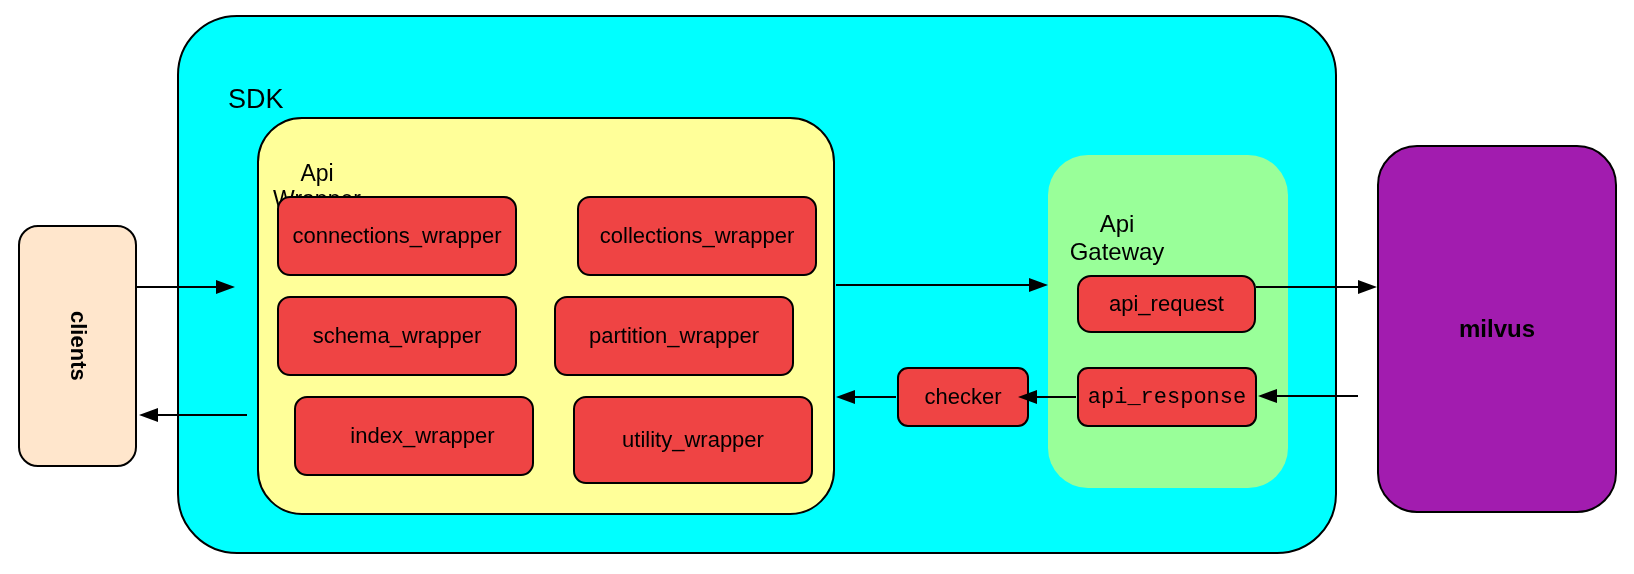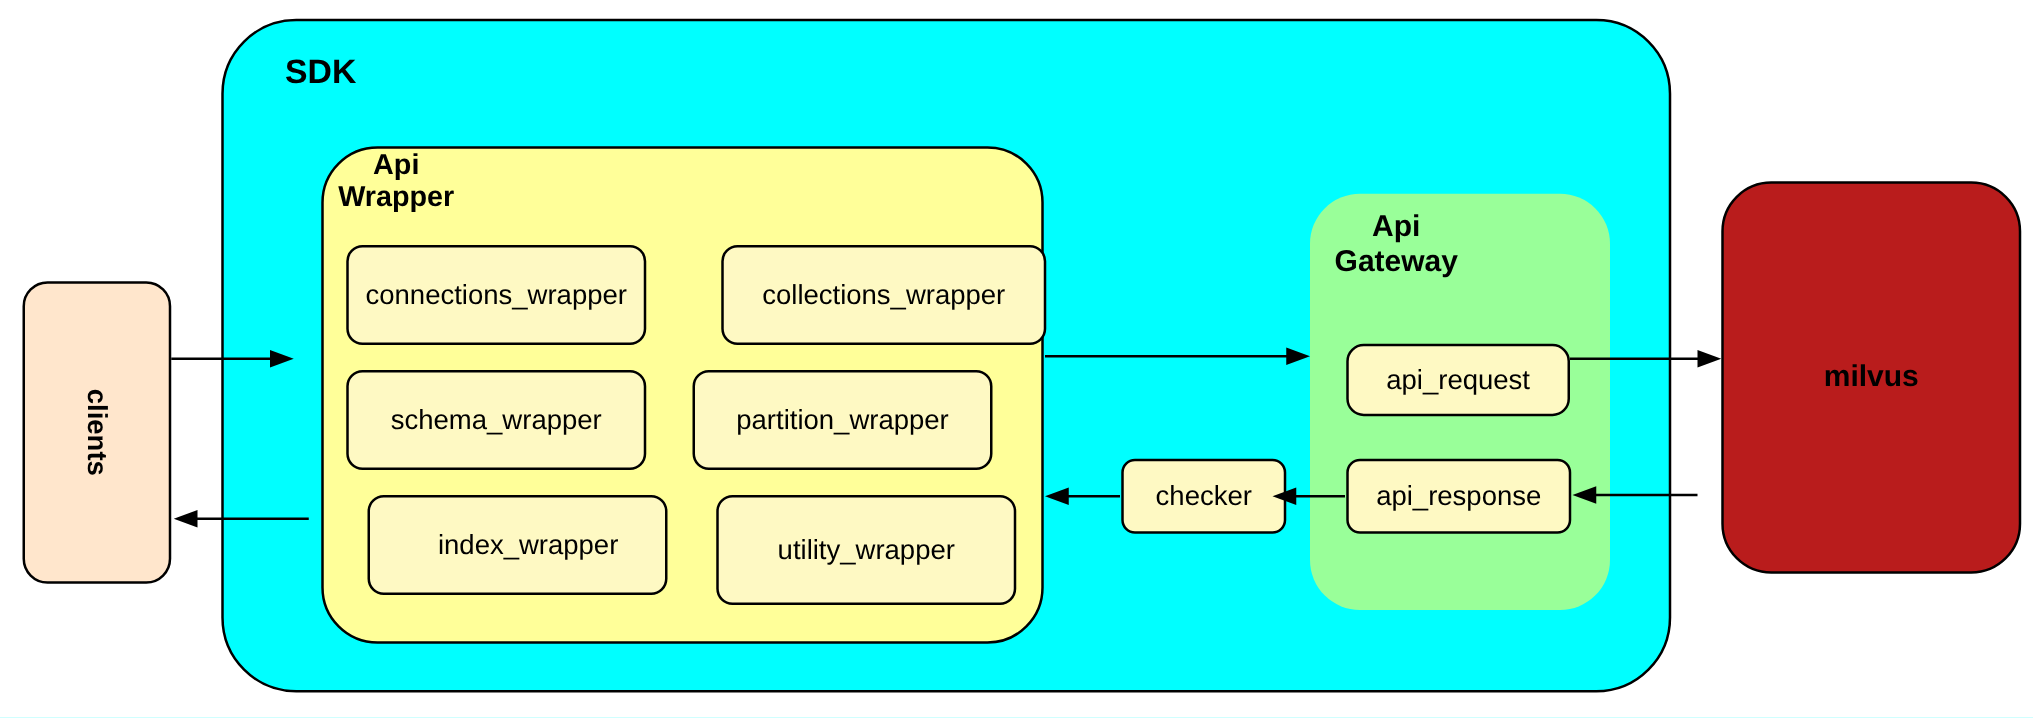--- a/index.html
+++ b/index.html
@@ -20,29 +20,30 @@
     left: 0;
     top: 0;
     width: 0;
     height: 0;
     overflow: visible;
   }
   .node {
     position: absolute;
     box-sizing: border-box;
     border: 2px solid #000000;
-    background: #fef9c3;
+    background: #ef4444;
   }
   .label {
     position: absolute;
     color: #000000;
-    font-weight: bold;
+    font-weight: normal;
     white-space: pre-line;
     text-align: center;
     line-height: 1.15;
+    margin-top: 42px;
   }
   .small-box {
     border-radius: 13px;
     display: flex;
     align-items: center;
     justify-content: center;
     font-size: 22px;
     color: #000000;
     text-align: center;
   }
@@ -90,44 +91,44 @@
   <div class="group">
     <div class="node sdk-box" style="left: 177px; top: 15px; width: 1160px; height: 539px; background-color: rgb(0, 255, 255);"></div>
     <div class="label" style="left:228px; top:42px; font-size:27px;">SDK</div>
 
     <div class="group">
       <div class="node wrapper-box" style="left: 257px; top: 117px; width: 578px; height: 398px; background-color: rgb(255, 255, 153);"></div>
       <div class="label" style="left:257px; top:118px; width:120px; font-size:23px;">Api
 Wrapper</div>
 
       <div class="node small-box" style="left:277px; top:196px; width:240px; height:80px;">connections_wrapper</div>
-      <div class="node small-box" style="left:577px; top:196px; width:260px; height:80px;">collections_wrapper</div>
+      <div class="node small-box" style="left:577px; top:196px; width:240px; height:80px;">collections_wrapper</div>
       <div class="node small-box" style="left:277px; top:296px; width:240px; height:80px;">schema_wrapper</div>
       <div class="node small-box" style="left:554px; top:296px; width:240px; height:80px;">partition_wrapper</div>
       <div class="node small-box" style="left:294px; top:396px; width:240px; height:80px;padding-left:17px;">index_wrapper</div>
       <div class="node small-box" style="left:573px; top:396px; width:240px; height:88px;">utility_wrapper</div>
     </div>
 
     <div class="node small-box" style="left:897px; top:367px; width:132px; height:60px; border-radius:11px;">checker</div>
 
     <div class="group">
       <div class="node gateway-box" style="left: 1048px; top: 155px; width: 240px; height: 333px; background-color: rgb(153, 255, 153);"></div>
       <div class="label" style="left:1057px; top:168px; width:120px; font-size:24px;">Api
 Gateway</div>
 
       <div class="node small-box" style="left:1077px; top:257px; width:179px; height:58px; border-radius:14px;margin-top:18px;">api_request</div>
-      <div class="node small-box" style="left:1077px; top:367px; width:180px; height:60px; border-radius:11px;">api_response</div>
+      <div class="node small-box" style="left:1077px; top:367px; width:180px; height:60px; border-radius:11px;font-family:Liberation Mono, monospace;">api_response</div>
     </div>
   </div>
 
   <div class="node clients-box" style="left: 18px; top: 225px; width: 119px; height: 242px; background-color: rgb(255, 230, 204);">
     <span class="clients-text">clients</span>
   </div>
 
-  <div class="node milvus-box" style="left: 1377px; top: 145px; width: 240px; height: 314px; background-color: #b91c1c;">
+  <div class="node milvus-box" style="left: 1377px; top: 145px; width: 240px; height: 368px; background-color: #a21caf;">
     <span>milvus</span>
   </div>
 
   <div class="arrow dir-right" style="left:137px; top:280px; width:98px;">
     <div class="shaft"></div>
     <div class="head"></div>
   </div>
   <div class="arrow dir-right" style="left:836px; top:278px; width:212px;">
     <div class="shaft"></div>
     <div class="head"></div>

